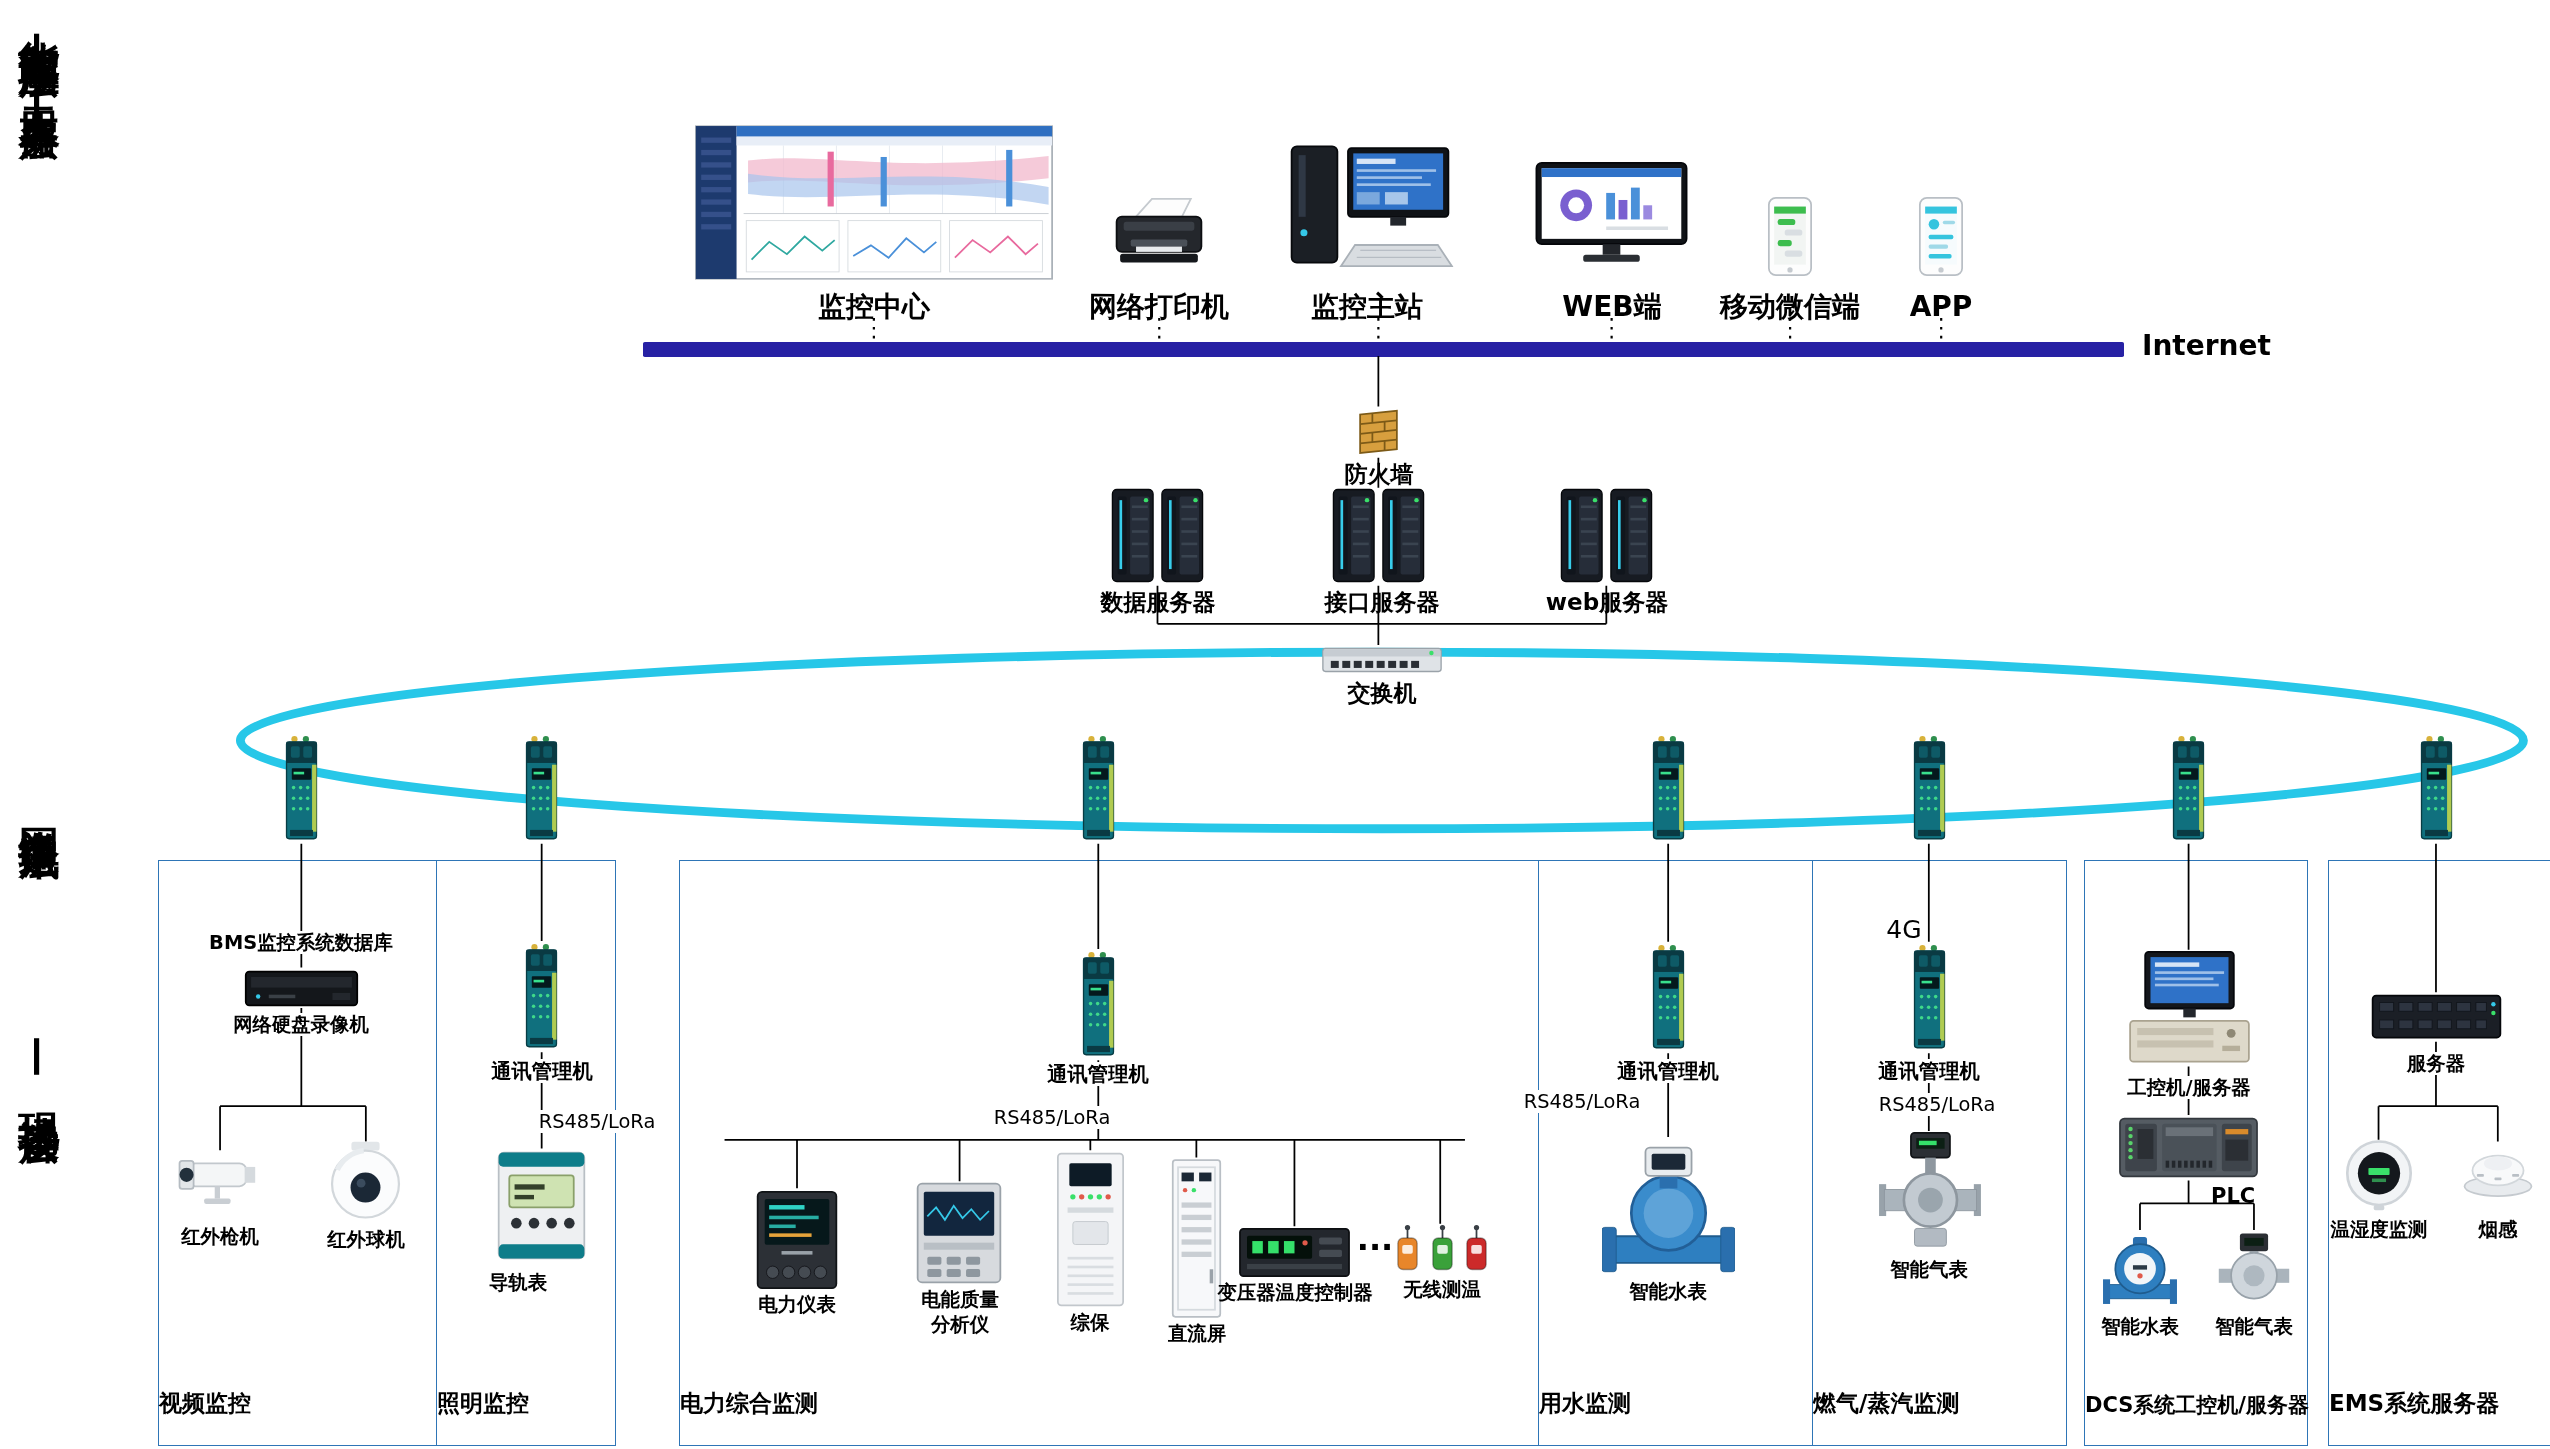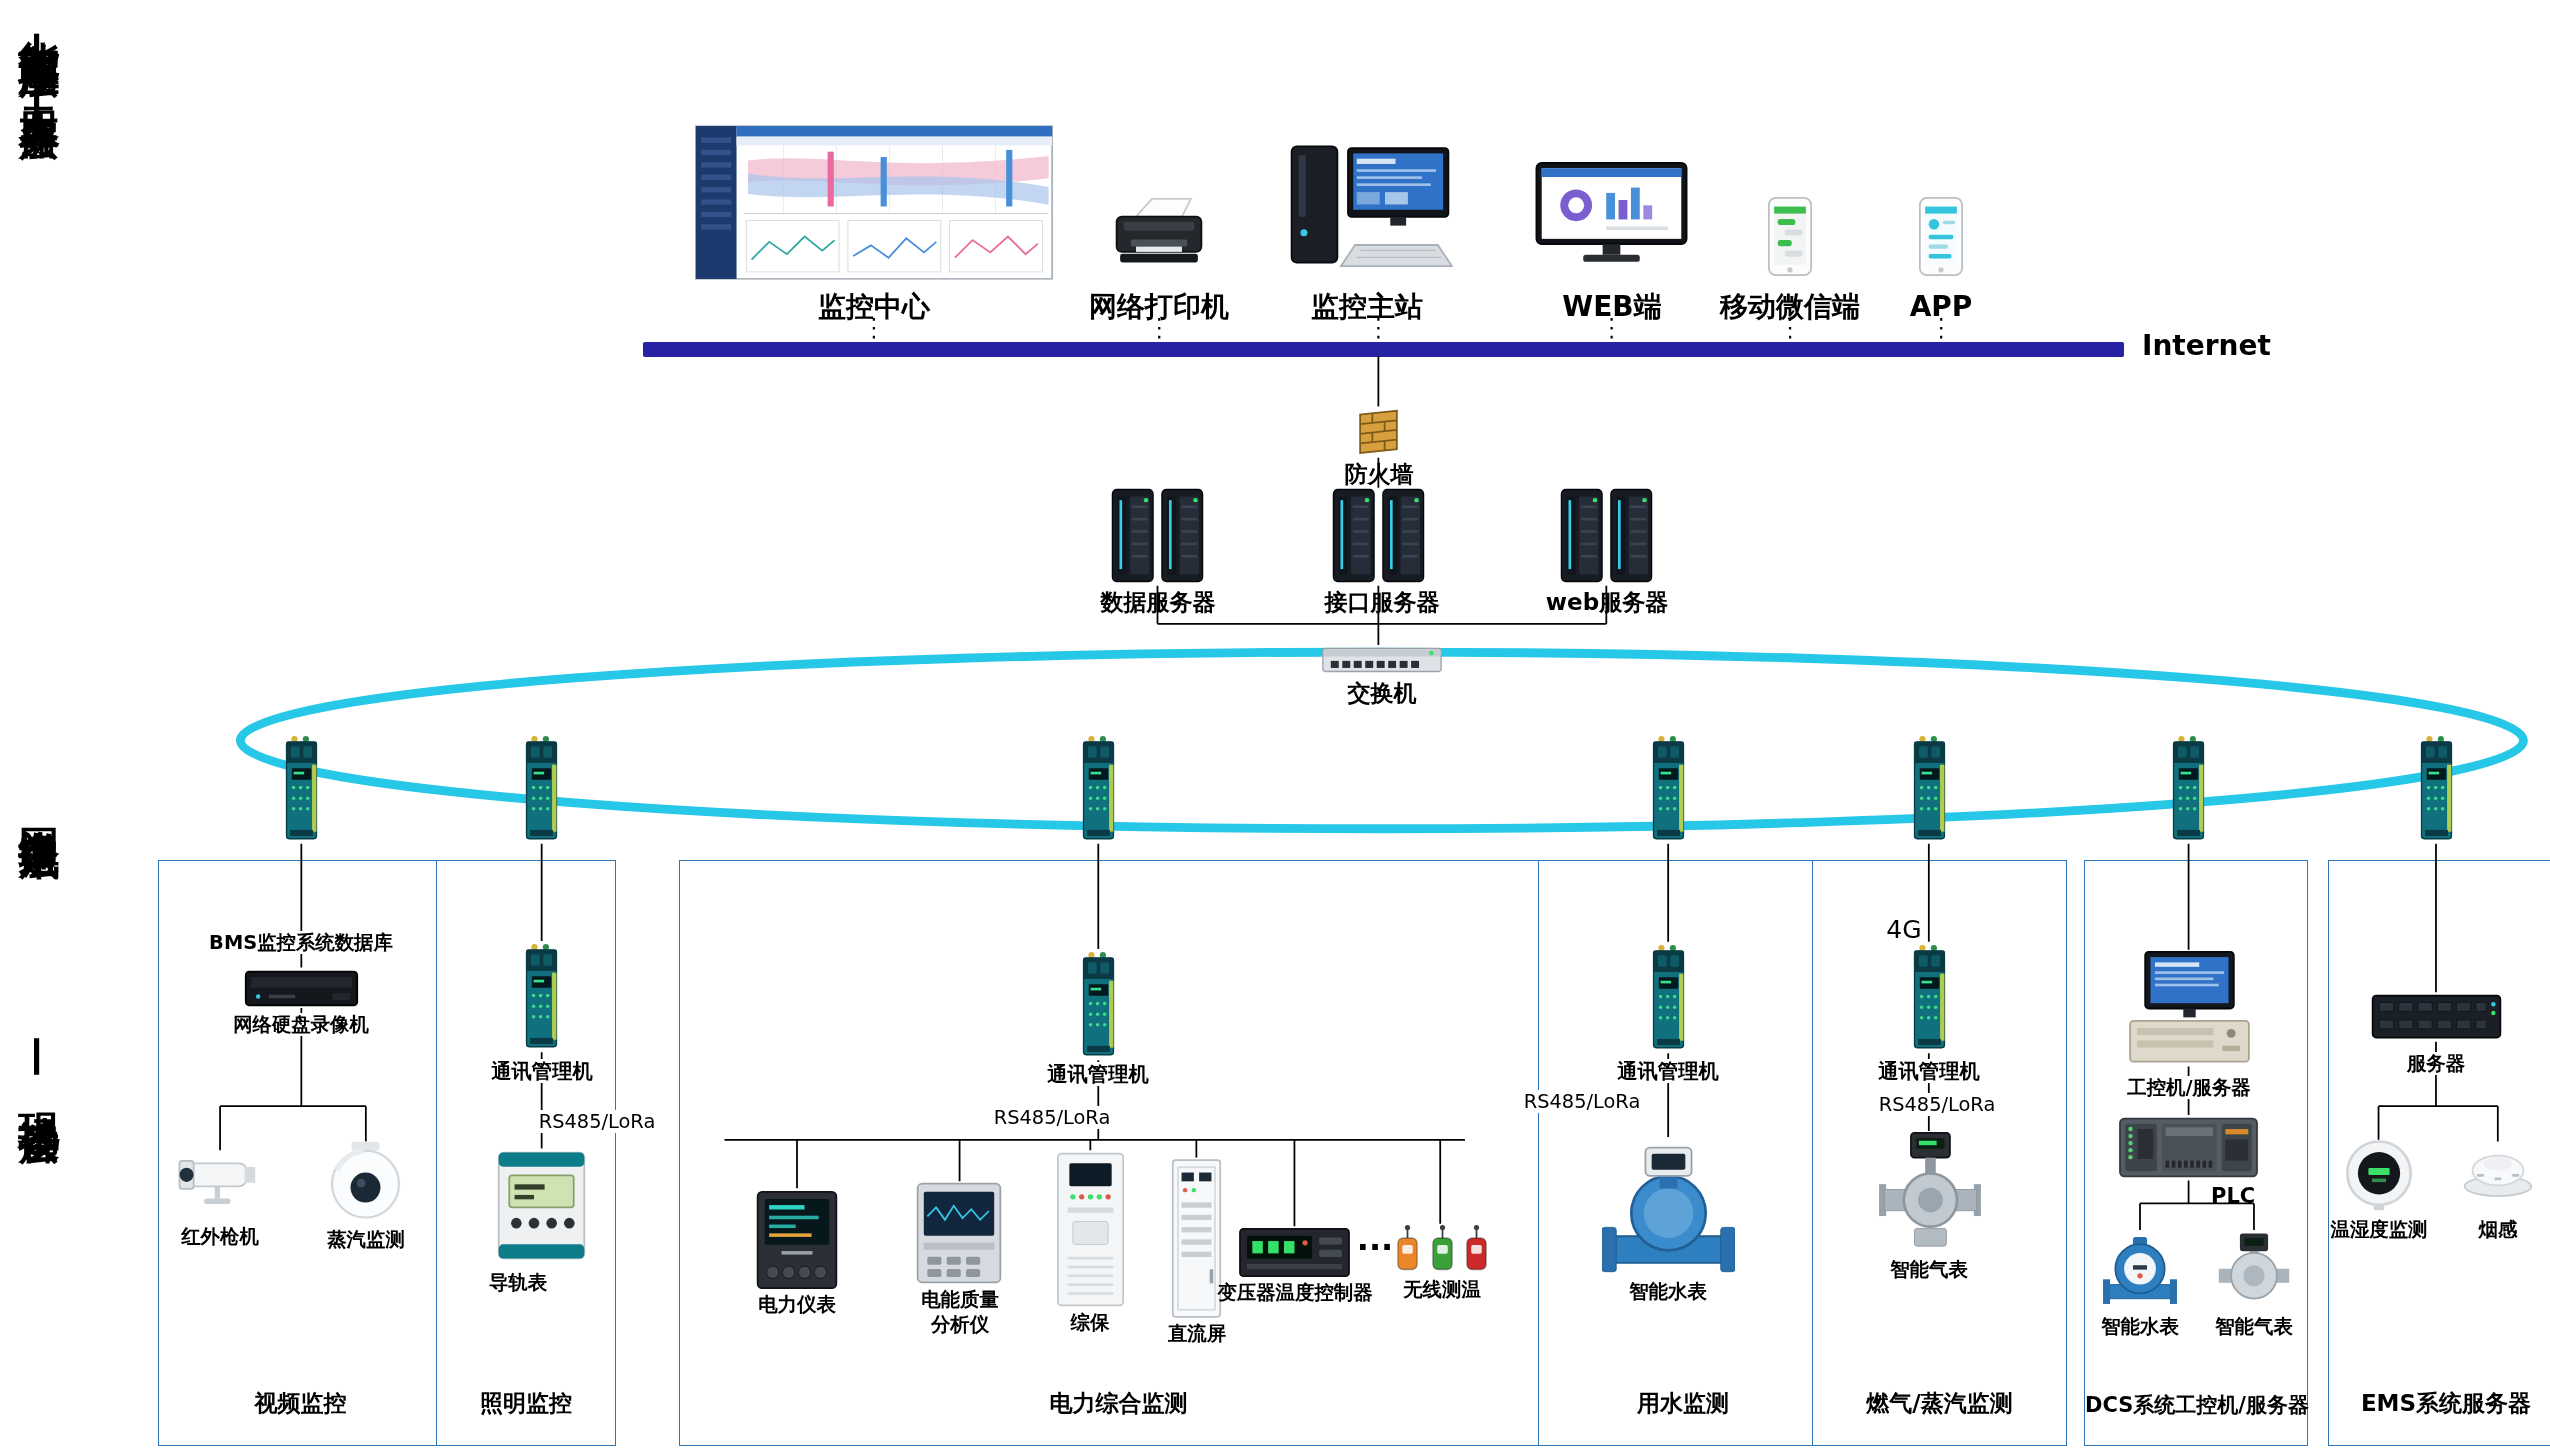--- a/index.html
+++ b/index.html
@@ -9,21 +9,21 @@
          font-size:41px;letter-spacing:3.5px;white-space:nowrap;}
   .lbl{position:absolute;transform:translateX(-50%);font-weight:bold;font-size:20.3px;
        white-space:nowrap;text-align:center;line-height:1.2;}
   .lbl-top{font-size:28px;}
   .lbl-md{font-size:23px;}
   .lbl-sm{font-size:19.4px;}
   .lbl-reg{font-weight:400;font-size:19.4px;}
   .lbl-bg{background:#fff;padding:0 4.4px;}
   .dev{position:absolute;}
   .zone{position:absolute;top:860px;height:586px;border:1.8px solid #2e75b6;background:#fff;box-sizing:border-box;}
-  .zone-title{position:absolute;bottom:26.5px;left:0;width:100%;text-align:center;
+  .zone-title{position:absolute;bottom:26.5px;left:0;width:100%;text-align:left;
               font-weight:bold;font-size:23px;white-space:nowrap;}
   .inet-bar{position:absolute;left:643px;top:342px;width:1481px;height:15px;background:#2721a4;border-radius:1.8px;}
   #wires{position:absolute;left:0;top:0;z-index:1;}
   .dev{z-index:2;}
   .lbl,.vtext{z-index:3;}
   .zone{z-index:0;}
 </style>
 </head>
 <body>
 
@@ -525,21 +525,21 @@
       <use href="#sym-nvr"></use>
     </svg>
   <div class="lbl lbl-sm lbl-bg" style="left:301px;top:1013px">网络硬盘录像机</div>
   <svg class="dev" style="left:176px;top:1149px" width="88" height="64" viewBox="0 0 100 72">
       <use href="#sym-bulletcam"></use>
     </svg>
   <div class="lbl lbl-sm" style="left:220px;top:1225px">红外枪机</div>
   <svg class="dev" style="left:325px;top:1140px" width="81" height="81" viewBox="0 0 92 92">
       <use href="#sym-domecam"></use>
     </svg>
-  <div class="lbl lbl-sm" style="left:366px;top:1228px">蒸汽监测</div>
+  <div class="lbl lbl-sm" style="left:366px;top:1228px">红外球机</div>
 
   <svg class="dev" style="left:522px;top:941px" width="39" height="111" viewBox="0 0 44 126">
       <use href="#sym-comm"></use>
     </svg>
   <div class="lbl lbl-bg" style="left:542px;top:1059px">通讯管理机</div>
   <div class="lbl lbl-reg lbl-bg" style="left:597px;top:1110px">RS485/LoRa</div>
   <svg class="dev" style="left:495px;top:1149px" width="93" height="113" viewBox="0 0 105 128">
       <use href="#sym-dinmeter"></use>
     </svg>
   <div class="lbl lbl-sm" style="left:518px;top:1271px">导轨表</div>

